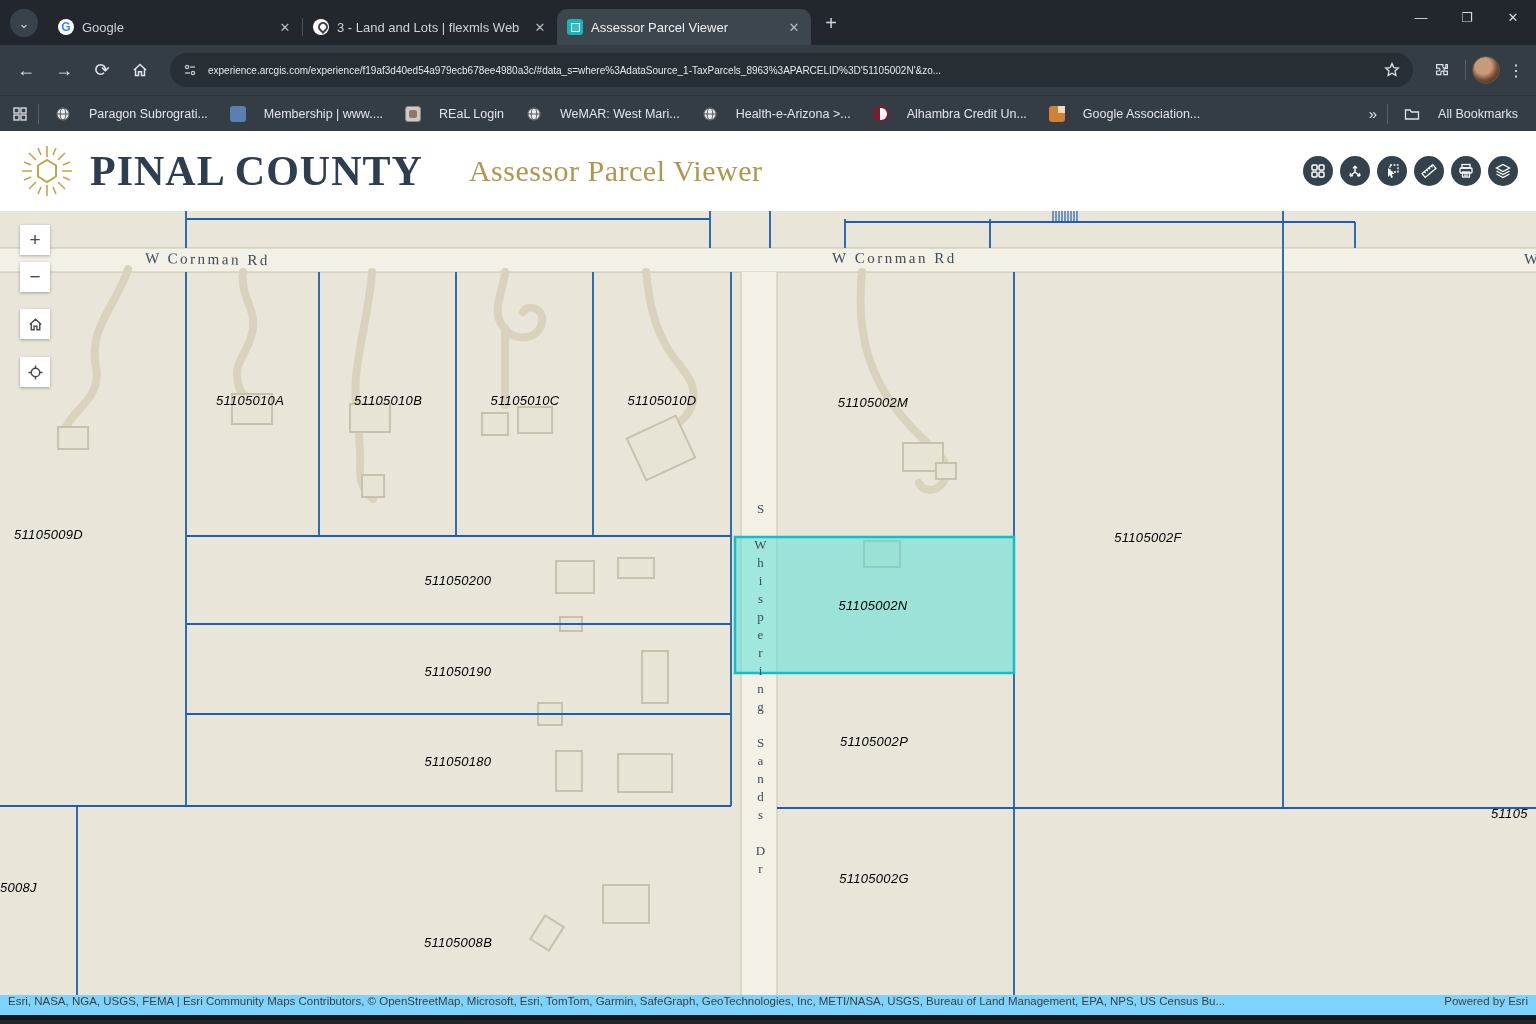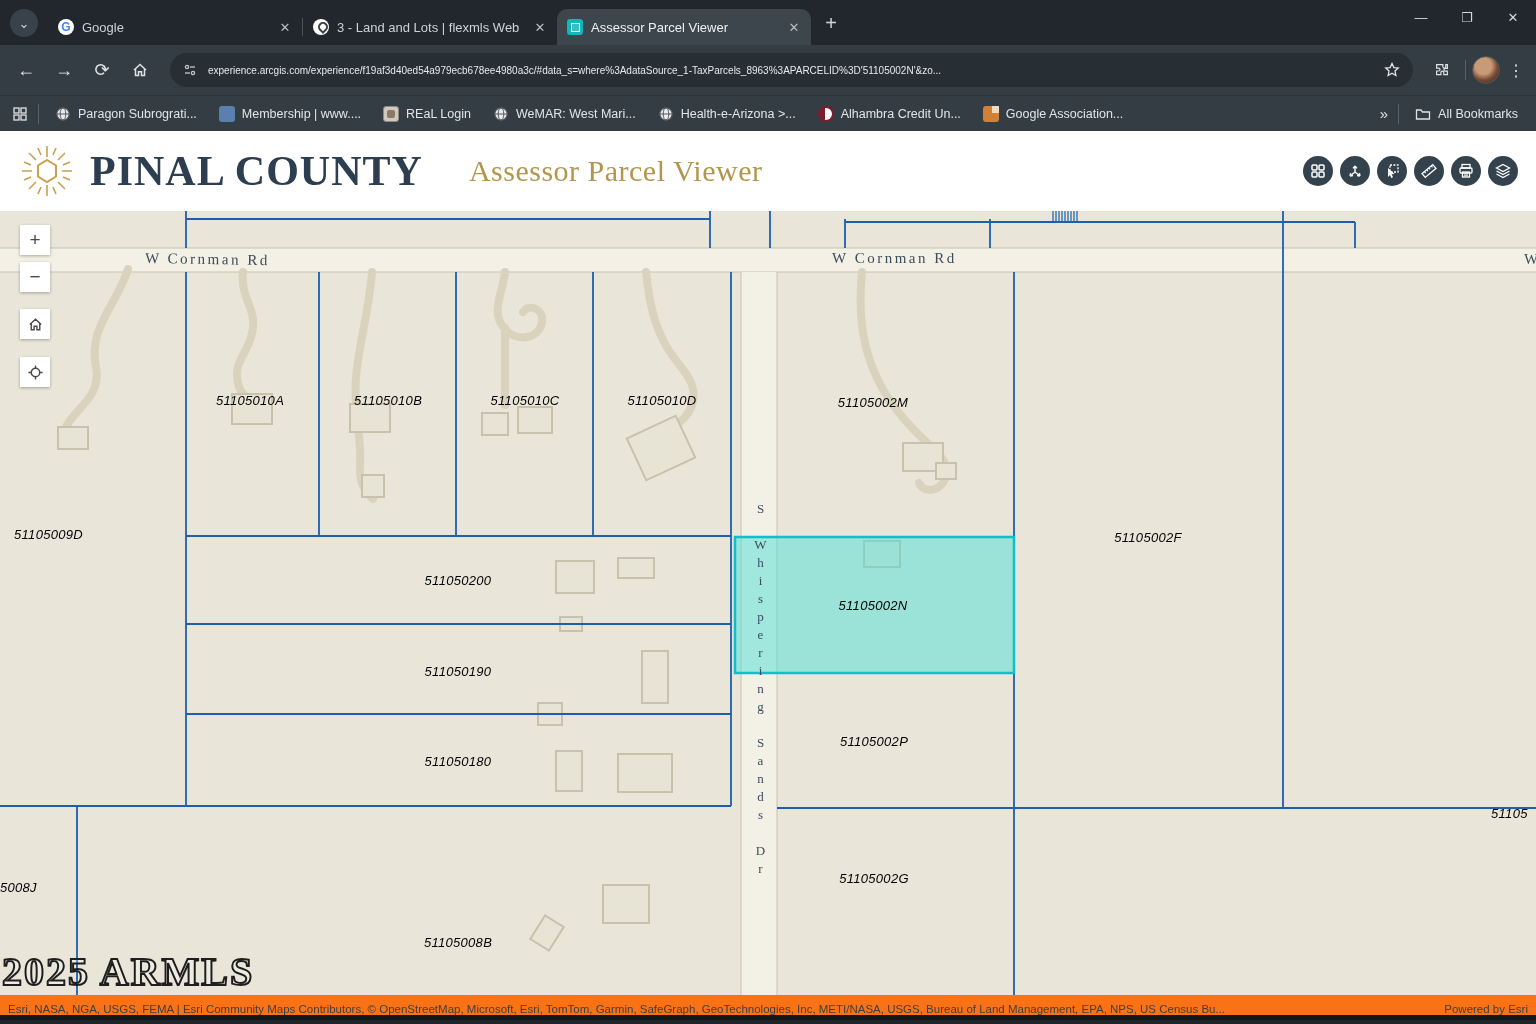--- a/index.html
+++ b/index.html
@@ -42,21 +42,21 @@
                  text-overflow:ellipsis; }
   .icon-svg { display:block; }
   .avatar { width:28px; height:28px; border-radius:50%;
             background:radial-gradient(circle at 40% 35%, #c79b78 0 35%, #7a4a33 60%, #2e2620 100%);
             border:1px solid #555; cursor:pointer; }
   .kebab { color:#dfe3e7; font-size:16px; width:20px; text-align:center; cursor:pointer; }
   .vsep { width:1px; height:20px; background:#5a6168; }
 
   .bookmarks { height:36px; background:#343d44; display:flex; align-items:center; padding:0 12px;
                gap:10px; border-top:1px solid #2b3238; color:#e2e5e8; font-size:12.5px; }
-  .bm { display:flex; align-items:center; gap:7px; padding:3px 6px; border-radius:6px;
+  .bm { display:flex; align-items:center; gap:18px; padding:3px 6px; border-radius:6px;
         cursor:pointer; white-space:nowrap; }
   .bm-icon { width:16px; height:16px; border-radius:3px; position:relative; flex:0 0 16px; }
   .bm-blue { background:#5b7fae; }
   .bm-photo { background:#cfc9c2; border:1px solid #8f8a84; }
   .bm-photo::after{ content:""; position:absolute; inset:3px; background:#8d7a66; border-radius:2px;}
   .bm-maroon { background:#7c1c2d; border-radius:50%; }
   .bm-maroon::after{ content:""; position:absolute; left:7px; top:2px; width:7px; height:12px;
                      background:#fff; border-radius:0 7px 7px 0; }
   .bm-orange { background:#d08136; }
   .bm-orange::after{ content:""; position:absolute; left:9px; top:0; width:7px; height:7px;
@@ -99,22 +99,22 @@
   .search-btn { width:37px; background:#2e3940; border-radius:2px 4px 4px 2px; display:flex;
                 align-items:center; justify-content:center; cursor:pointer; }
 
   .map-ctrl { position:absolute; width:30px; height:30px; background:#fff; z-index:6;
               box-shadow:0 1px 3px rgba(0,0,0,.3); display:flex; align-items:center;
               justify-content:center; font-size:19px; color:#4a4a4a; cursor:pointer; }
 
   .watermark { position:absolute; left:2px; top:737px; font-family:"Liberation Serif", serif;
                font-weight:bold; font-size:40px; letter-spacing:2px; color:rgba(255,255,255,0.25);
                -webkit-text-stroke:2px #1e1e1e; z-index:4; }
-  .attribution { position:absolute; left:0; right:0; bottom:5px; height:20px; background:#f97316;
-                 display:flex; align-items:flex-end; font-size:11.5px; color:#3f3f3f; z-index:5;
+  .attribution { position:absolute; left:0; right:0; bottom:5px; height:20px; background:#7dd3fc;
+                 display:flex; align-items:flex-start; font-size:11.5px; color:#3f3f3f; z-index:5;
                  padding:0 8px; }
   .attribution .attr-text { flex:1; white-space:nowrap; overflow:hidden; }
   .attribution .powered { margin-left:26px; white-space:nowrap; }
   .bottom-strip { position:absolute; left:0; right:0; bottom:0; height:5px; background:#15181a; z-index:5; }
 </style>
 </head>
 <body>
 
 <div class="tabstrip">
   <div class="tab-search">⌄</div>
@@ -406,19 +406,18 @@
       <path d="M3 9 L9 3.5 L15 9 M4.5 8 V14.5 H7.5 V10.8 H10.5 V14.5 H13.5 V8" fill="none" stroke="#4a4a4a" stroke-width="1.5"></path>
     </svg>
   </div>
   <div class="map-ctrl" style="left:20px; top:146px;">
     <svg width="17" height="17" viewBox="0 0 18 18">
       <circle cx="9" cy="9" r="4.5" fill="none" stroke="#4a4a4a" stroke-width="1.5"></circle>
       <path d="M9 1.5 V5 M9 13 V16.5 M1.5 9 H5 M13 9 H16.5" stroke="#4a4a4a" stroke-width="1.5"></path>
     </svg>
   </div>
 
-  <div class="watermark">2025 ARMLS</div>
   <div class="attribution">
     <span class="attr-text">Esri, NASA, NGA, USGS, FEMA | Esri Community Maps Contributors, © OpenStreetMap, Microsoft, Esri, TomTom, Garmin, SafeGraph, GeoTechnologies, Inc, METI/NASA, USGS, Bureau of Land Management, EPA, NPS, US Census Bu...</span>
     <span class="powered">Powered by Esri</span>
   </div>
   <div class="bottom-strip"></div>
 </div>
 
 </body></html>

